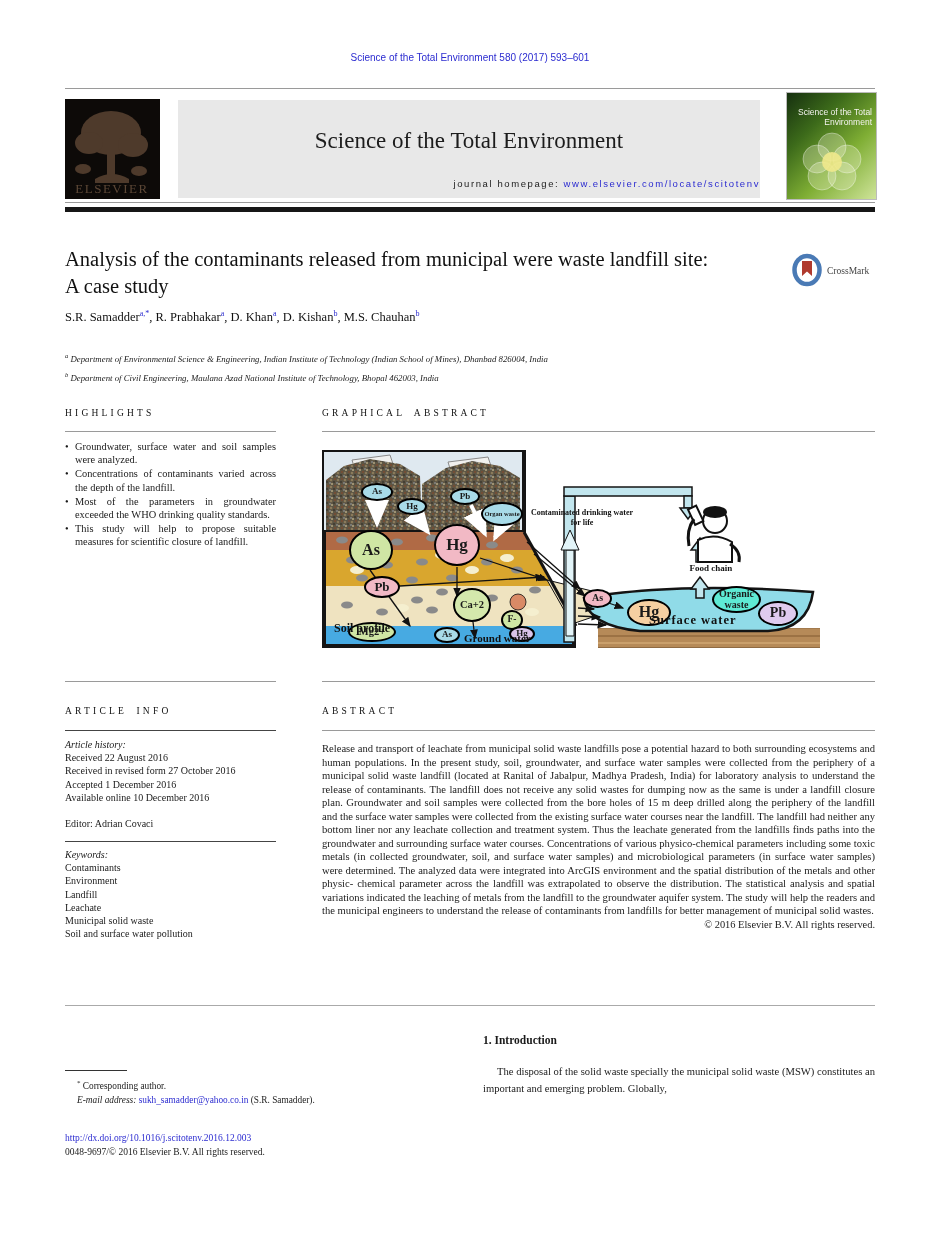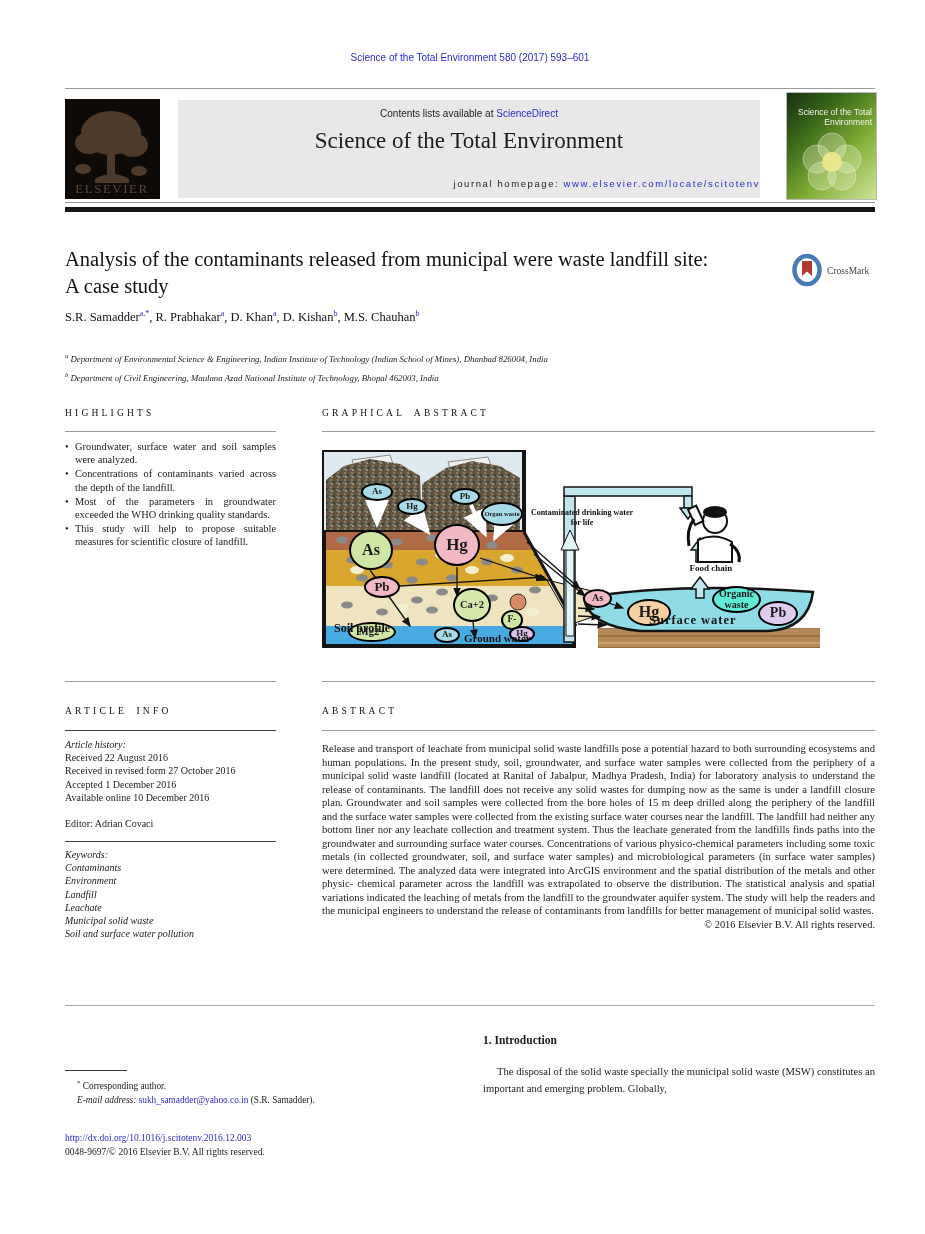--- a/index.html
+++ b/index.html
@@ -11,21 +11,21 @@
   .sechead{font-size:9.5px;letter-spacing:3.2px;word-spacing:4px;color:#111;}
   .it{font-style:italic;}
   .just{text-align:justify;}
   sup.auth{color:#2b2bd0;font-size:8px;}
   sup.aff{font-size:6.5px;}
   .bubble{position:absolute;border:2px solid #000;border-radius:50%;display:flex;align-items:center;justify-content:center;font-weight:bold;line-height:1.02;text-align:center;font-family:"Liberation Serif",serif;box-sizing:border-box;}
   .figtext{position:absolute;font-weight:bold;color:#111;font-family:"Liberation Serif",serif;}
   ul.hl{margin:0;padding:0;list-style:none;}
   ul.hl li{position:relative;padding-left:10px;margin:0 0 1px 0;font-size:10.4px;line-height:13.2px;text-align:justify;}
   ul.hl li:before{content:"•";position:absolute;left:0;top:0;}
-  .kw div{font-size:10px;line-height:13.2px;font-style:italic;}
+  .kw div{font-size:10px;line-height:13.2px;}
   .hist div{font-size:10px;line-height:13.2px;}
 </style>
 </head>
 <body>
 
 <div id="page">
 
   <div class="abs sans blue" style="left:65px;top:52px;width:810px;text-align:center;font-size:10px;">Science of the Total Environment 580 (2017) 593–601</div>
 
   <div class="rule" style="left:65px;top:88px;width:810px;"></div>
@@ -39,23 +39,20 @@
         <rect x="42" y="48" width="8" height="32"></rect>
         <path d="M30,80 Q47,70 64,80 L64,84 L30,84 Z"></path>
         <ellipse cx="18" cy="70" rx="8" ry="5"></ellipse>
         <ellipse cx="74" cy="72" rx="8" ry="5"></ellipse>
       </g>
       <text x="47" y="94" text-anchor="middle" font-family="Liberation Serif,serif" font-size="13" letter-spacing="1.5" fill="#5c4736">ELSEVIER</text>
     </svg>
   </div>
 
   <div class="abs" style="left:178px;top:100px;width:582px;height:98px;background:#e8e8e8;">
-    <div class="abs sans" style="left:0;top:8px;width:582px;text-align:center;font-size:10px;color:#222;">
-      <span>Contents lists available at </span><span class="blue">ScienceDirect</span>
-    </div>
     <div class="abs" style="left:0;top:28px;width:582px;text-align:center;font-size:23px;color:#1c1c1c;">Science of the Total Environment</div>
     <div class="abs sans" style="left:0;top:78px;width:582px;text-align:right;font-size:9.5px;letter-spacing:1.6px;color:#222;">
       <span>journal homepage: </span><span class="blue">www.elsevier.com/locate/scitotenv</span>
     </div>
   </div>
 
   <div class="abs" style="left:786px;top:92px;width:89px;height:106px;background:linear-gradient(135deg,#16300f 0%,#3c6a1a 30%,#7fae34 62%,#cfe49a 100%);border:1px solid #bbb;">
     <div class="abs" style="right:4px;top:14px;width:80px;text-align:right;font-size:8.5px;line-height:10px;color:#f5f5ef;font-family:'Liberation Sans',sans-serif;">Science of the Total Environment</div>
     <svg class="abs" style="left:8px;top:36px;" width="74" height="66" viewBox="0 0 74 66">
       <g fill="rgba(250,250,225,0.28)" stroke="rgba(255,255,255,0.45)" stroke-width="0.8">

